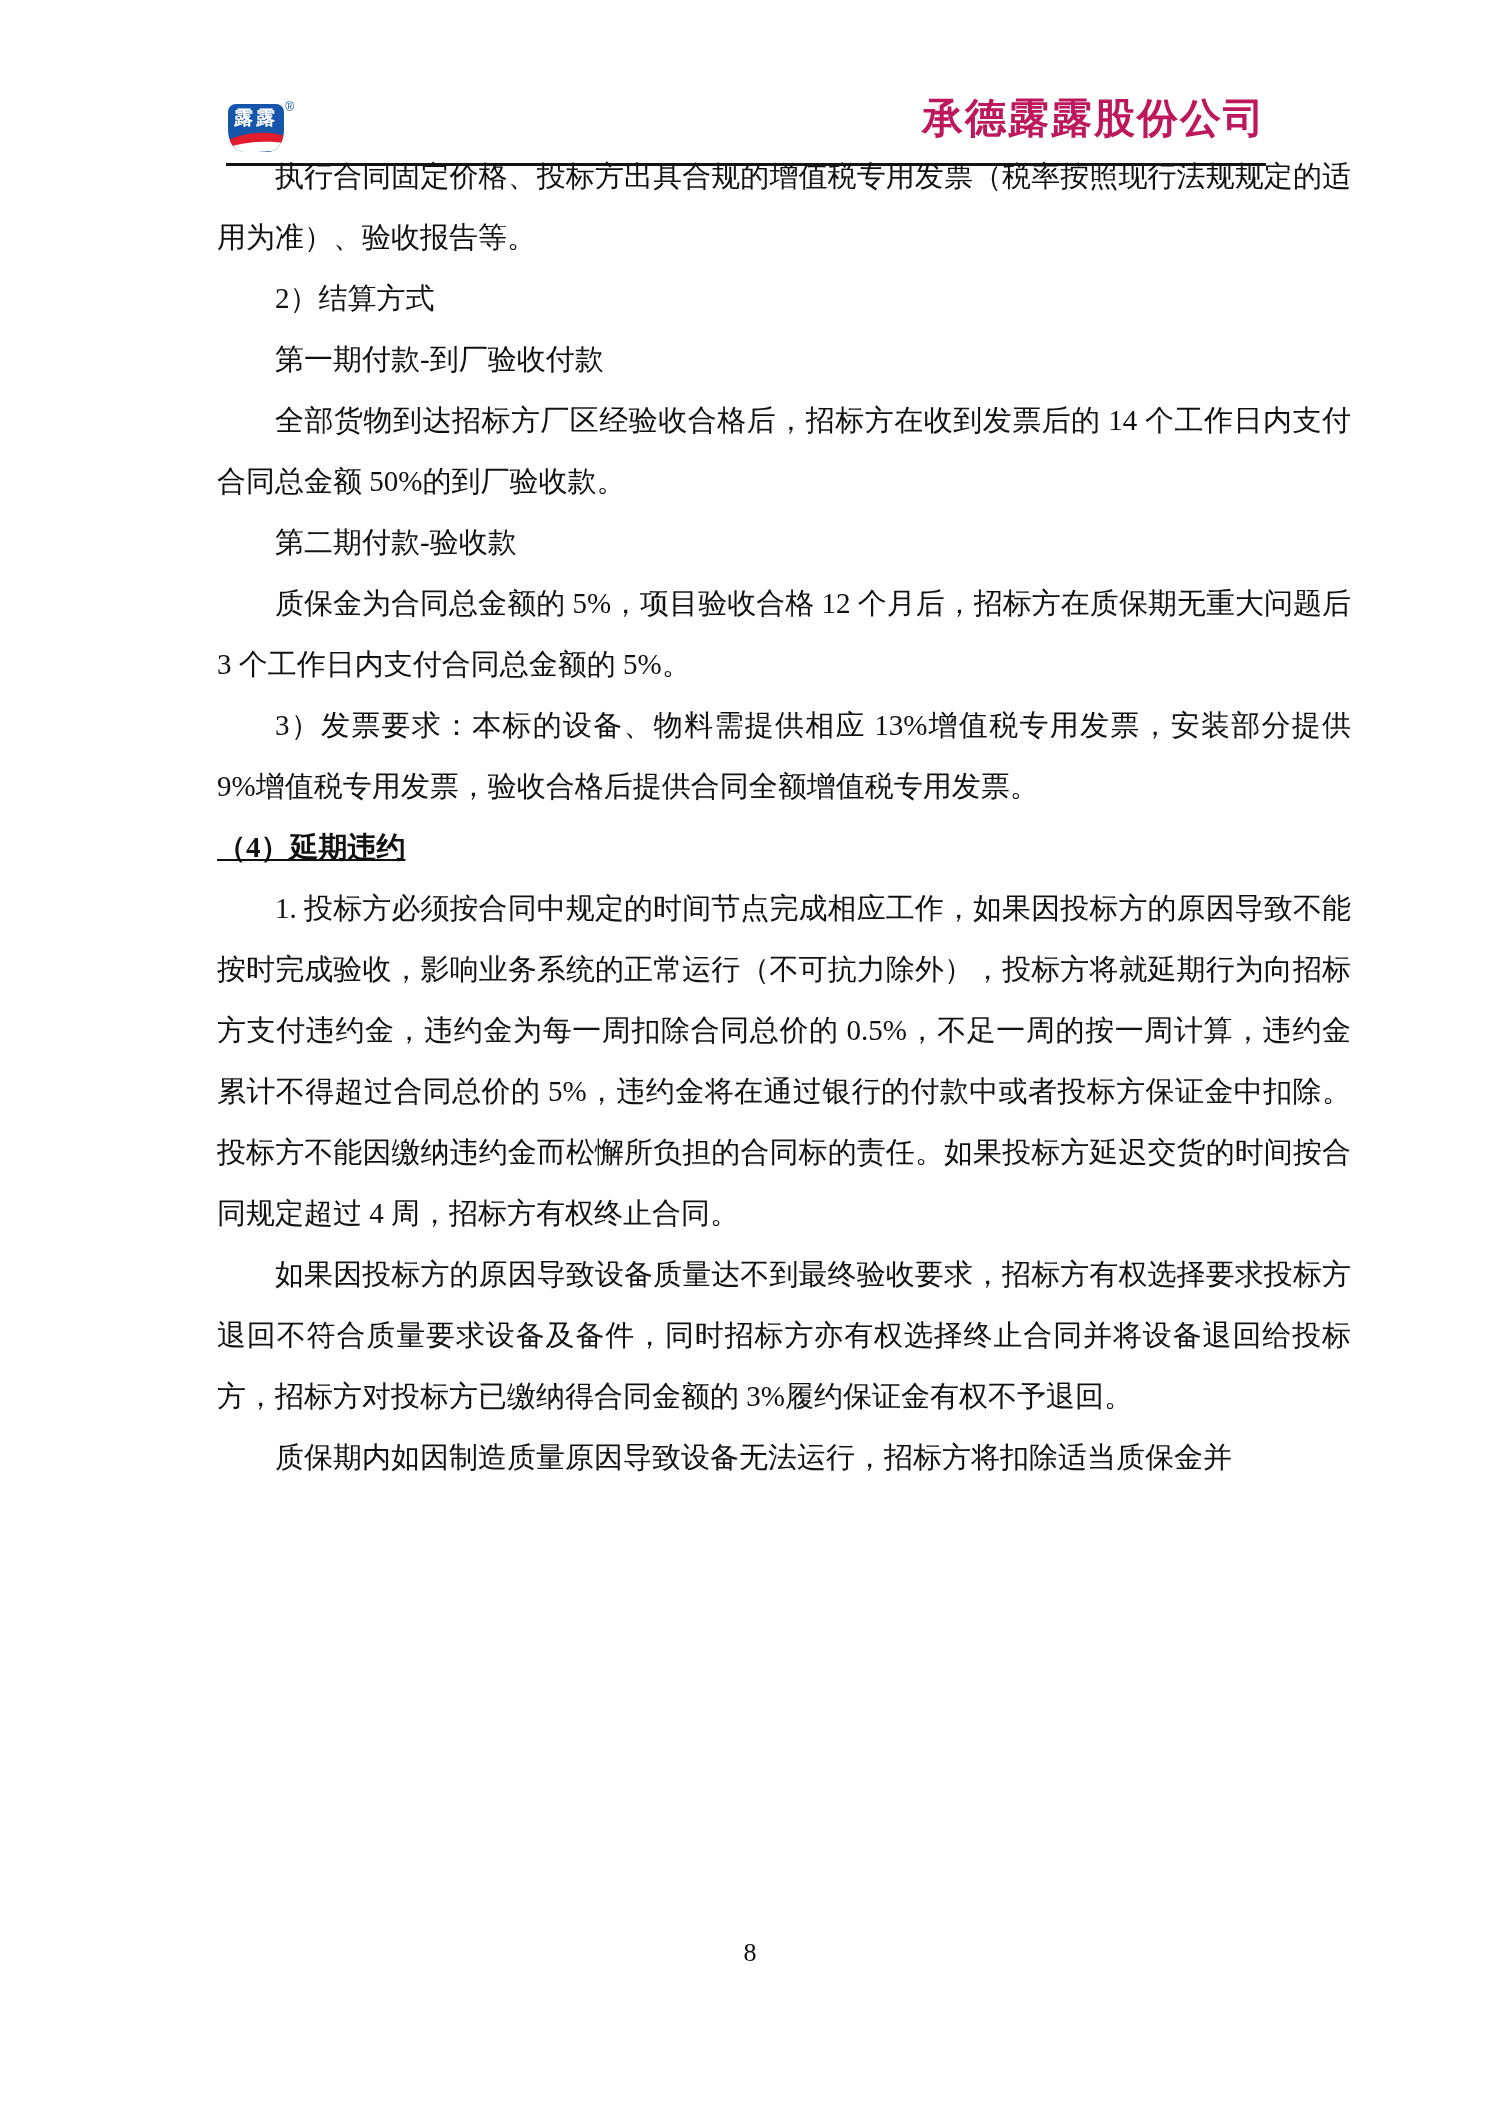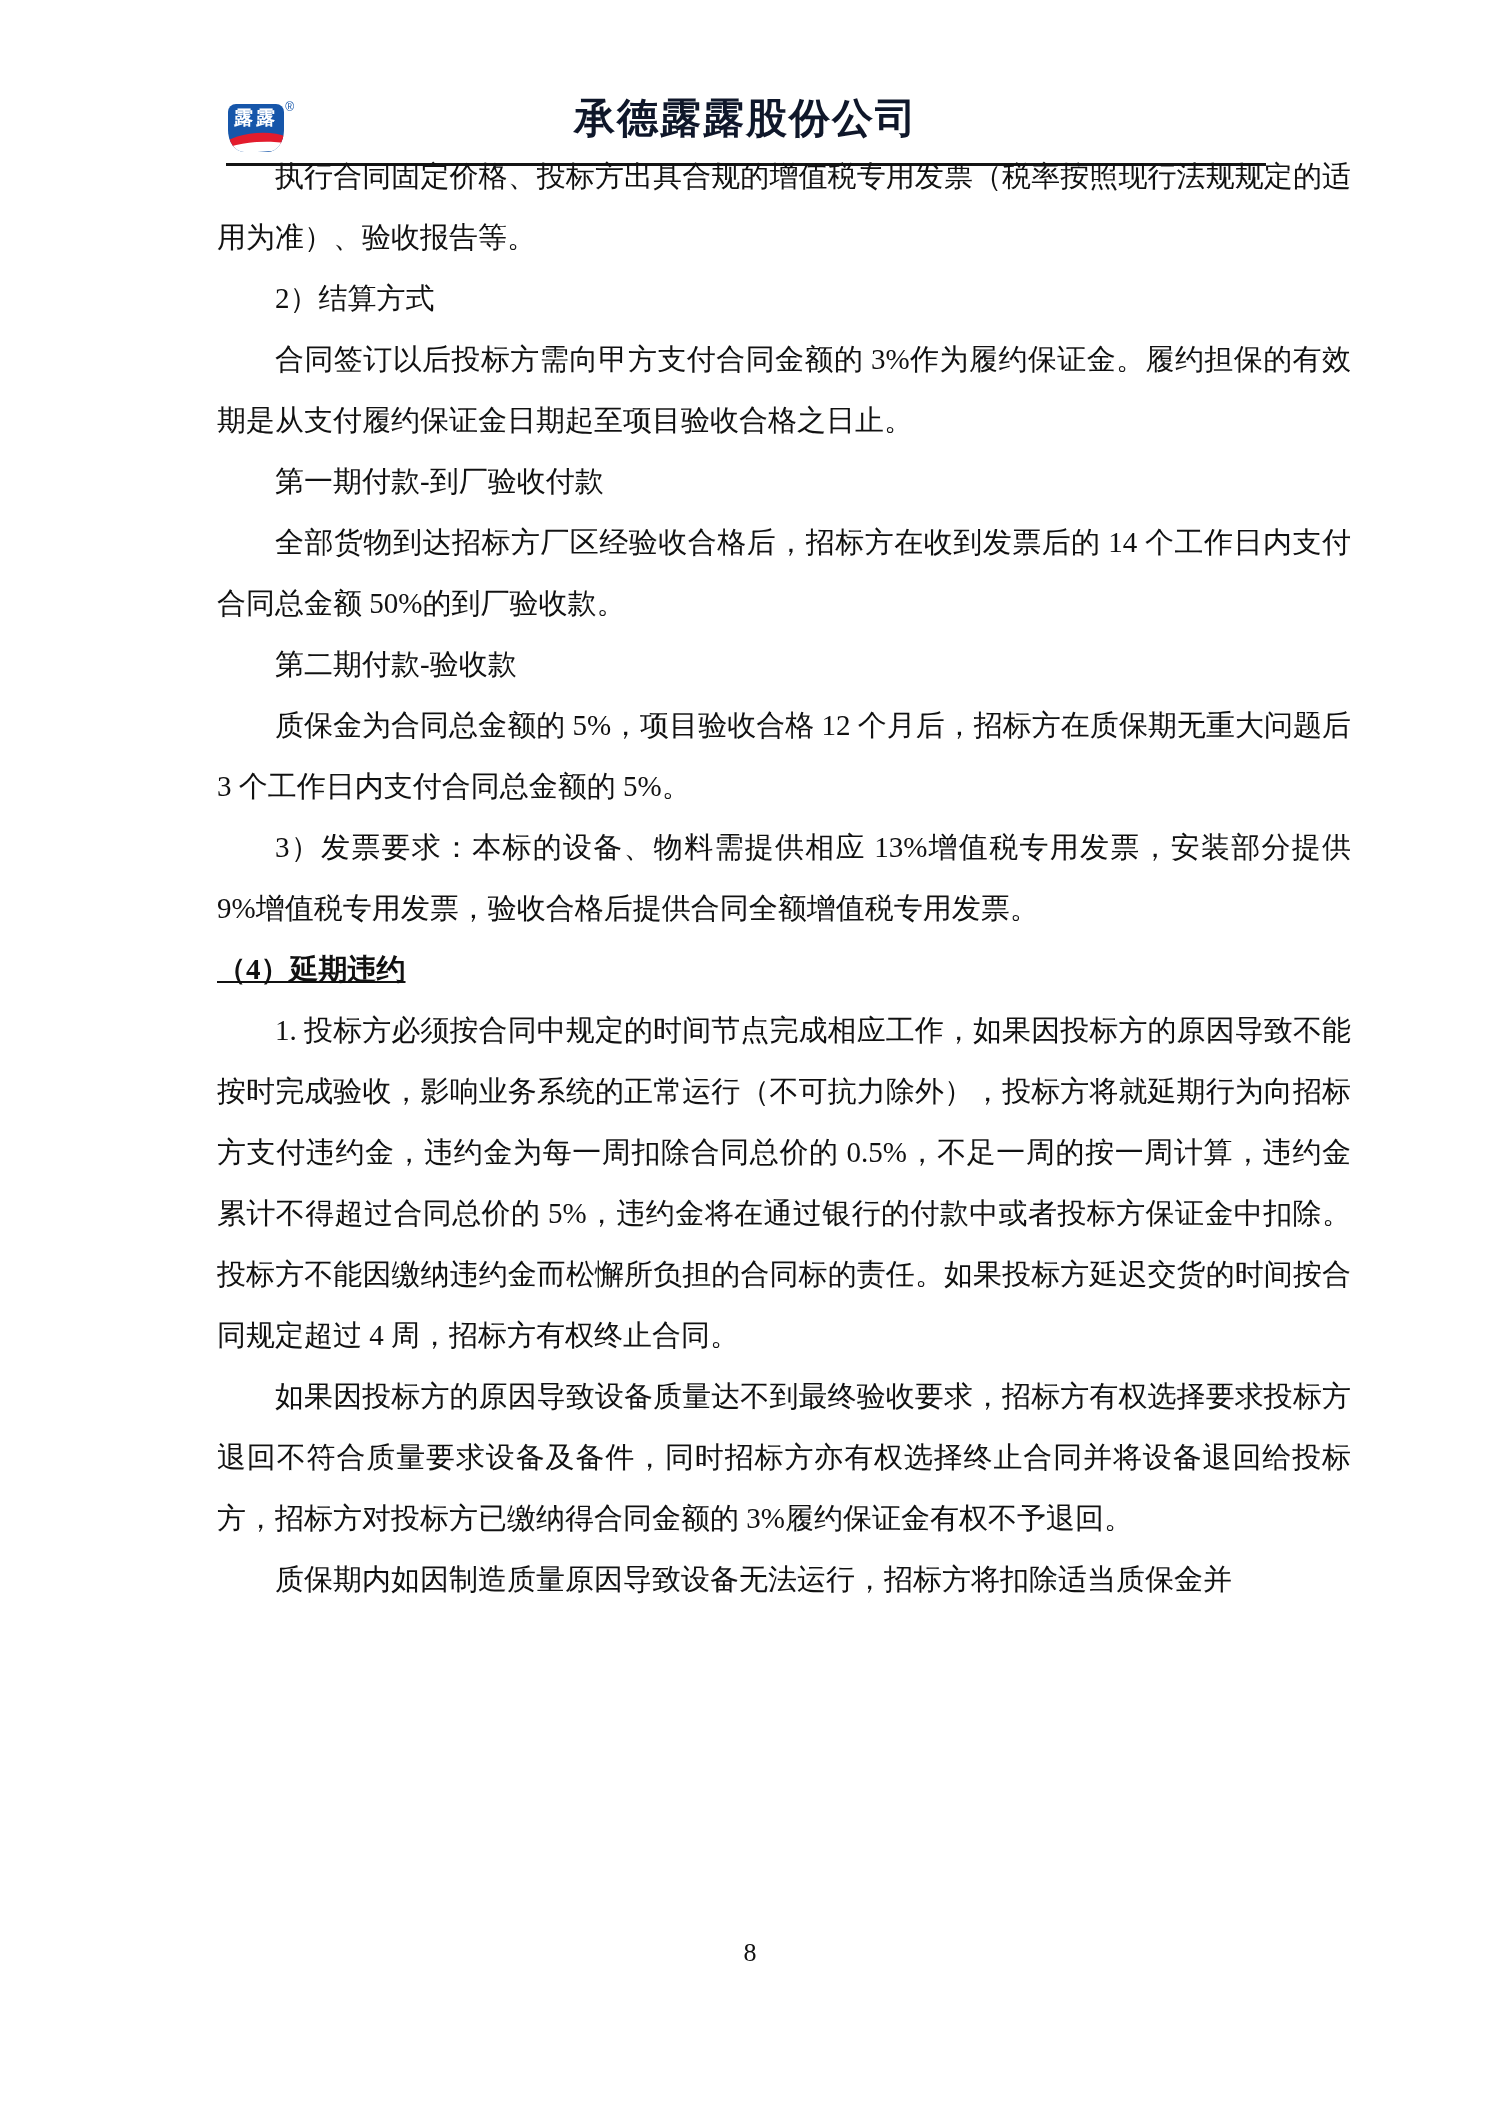--- a/index.html
+++ b/index.html
@@ -138,27 +138,26 @@
 
   <div class="header" style="border-bottom-color: rgb(20, 20, 20);">
     <div class="logo">
       <div class="logo-badge" style="background: rgb(22, 86, 170);">
         <span class="logo-text">露露</span>
         <div class="logo-swoosh" style="background: rgb(227, 28, 45);"></div>
         <div class="logo-swoosh-white"></div>
       </div>
       <span class="logo-reg">®</span>
     </div>
-    <div class="company-title" style="color: #0f172a;">承德露露股份公司</div>
+    <div class="company-title" style="color: #be185d; text-align: right;">承德露露股份公司</div>
   </div>
 
   <div class="doc-body">
     <p class="para-body">执行合同固定价格、投标方出具合规的增值税专用发票（税率按照现行法规规定的适用为准）、验收报告等。</p>
     <p class="para-body">2）结算方式</p>
-    <p class="para-body">合同签订以后投标方需向甲方支付合同金额的 3%作为履约保证金。履约担保的有效期是从支付履约保证金日期起至项目验收合格之日止。</p>
     <p class="para-body">第一期付款-到厂验收付款</p>
     <p class="para-body">全部货物到达招标方厂区经验收合格后，招标方在收到发票后的 14 个工作日内支付合同总金额 50%的到厂验收款。</p>
     <p class="para-body">第二期付款-验收款</p>
     <p class="para-body">质保金为合同总金额的 5%，项目验收合格 12 个月后，招标方在质保期无重大问题后 3 个工作日内支付合同总金额的 5%。</p>
     <p class="para-body">3）发票要求：本标的设备、物料需提供相应 13%增值税专用发票，安装部分提供 9%增值税专用发票，验收合格后提供合同全额增值税专用发票。</p>
     <p class="para-heading">（4）延期违约</p>
     <p class="para-body">1. 投标方必须按合同中规定的时间节点完成相应工作，如果因投标方的原因导致不能按时完成验收，影响业务系统的正常运行（不可抗力除外），投标方将就延期行为向招标方支付违约金，违约金为每一周扣除合同总价的 0.5%，不足一周的按一周计算，违约金累计不得超过合同总价的 5%，违约金将在通过银行的付款中或者投标方保证金中扣除。投标方不能因缴纳违约金而松懈所负担的合同标的责任。如果投标方延迟交货的时间按合同规定超过 4 周，招标方有权终止合同。</p>
     <p class="para-body">如果因投标方的原因导致设备质量达不到最终验收要求，招标方有权选择要求投标方退回不符合质量要求设备及备件，同时招标方亦有权选择终止合同并将设备退回给投标方，招标方对投标方已缴纳得合同金额的 3%履约保证金有权不予退回。</p>
     <p class="para-body">质保期内如因制造质量原因导致设备无法运行，招标方将扣除适当质保金并</p>
   </div>

